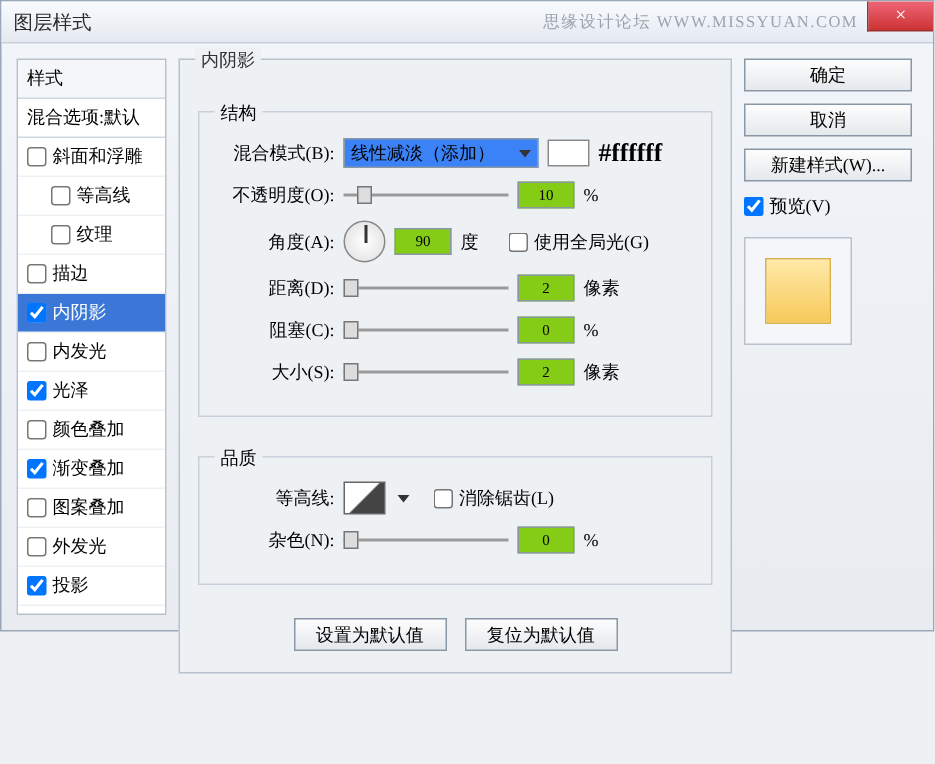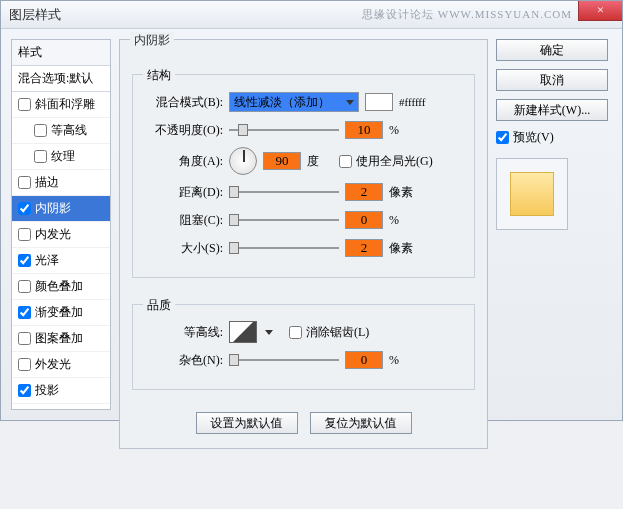--- a/index.html
+++ b/index.html
@@ -20,25 +20,25 @@
 .mid-panel{flex:1;display:flex;flex-direction:column;gap:8px}
 .fieldset{border:1px solid #b8c1cd;padding:8px 12px 14px;position:relative;background:#eef1f4}
 .legend{position:absolute;top:-8px;left:10px;background:#eef1f4;padding:0 4px;color:#333}
 .sub-fieldset{border:1px solid #c8d0db;padding:10px 12px 12px;margin-top:26px;position:relative;background:#eef1f4}
 .sub-legend{position:absolute;top:-8px;left:10px;background:#eef1f4;padding:0 4px}
 .row{display:flex;align-items:center;gap:6px;margin:6px 0;min-height:22px}
 .row-label{width:78px;text-align:right}
 .select{border:1px solid #8a97a6;background:#3b82f6;height:20px;display:flex;align-items:center;padding:0 4px;width:130px;justify-content:space-between}
 .tri{width:0;height:0;border-left:4px solid transparent;border-right:4px solid transparent;border-top:5px solid #333}
 .swatch{width:28px;height:18px;border:1px solid #888;background:#fff}
-.hex{font-weight:normal;font-size:11px}
+.hex{font-weight:bold;font-size:17px}
 .slider{flex:1;height:16px;display:flex;align-items:center;position:relative;max-width:110px}
 .slider-track{height:2px;background:#999;width:100%;position:relative}
 .slider-thumb{position:absolute;top:-5px;width:10px;height:12px;background:#ddd;border:1px solid #777}
-.num-input{width:38px;height:18px;border:1px solid #8a97a6;background:#f97316;text-align:center;font-size:13px}
+.num-input{width:38px;height:18px;border:1px solid #8a97a6;background:#84cc16;text-align:center;font-size:10px}
 .unit{width:26px}
 .dial{width:28px;height:28px;border:1px solid #888;border-radius:50%;background:radial-gradient(#fff,#ddd);position:relative}
 .dial::after{content:"";position:absolute;width:2px;height:12px;background:#333;left:13px;top:2px}
 .chk{display:flex;align-items:center;gap:4px}
 .contour-swatch{width:28px;height:22px;border:1px solid #666;background:linear-gradient(135deg,#fff 0%,#fff 48%,#444 52%,#444 100%)}
 .btns-row{display:flex;gap:12px;justify-content:center;margin-top:22px}
 .btn{background:linear-gradient(#fdfdfd,#e5e8ec);border:1px solid #8a97a6;padding:2px 14px;height:22px;min-width:88px;text-align:center}
 .right-panel{width:116px;display:flex;flex-direction:column;gap:8px;}
 .right-btn{width:112px;height:22px;background:linear-gradient(#fdfdfd,#e5e8ec);border:1px solid #8a97a6;text-align:center;line-height:20px}
 .preview-box{width:72px;height:72px;border:1px solid #b8c1cd;background:#f4f6f9;display:flex;align-items:center;justify-content:center;margin-top:4px}

